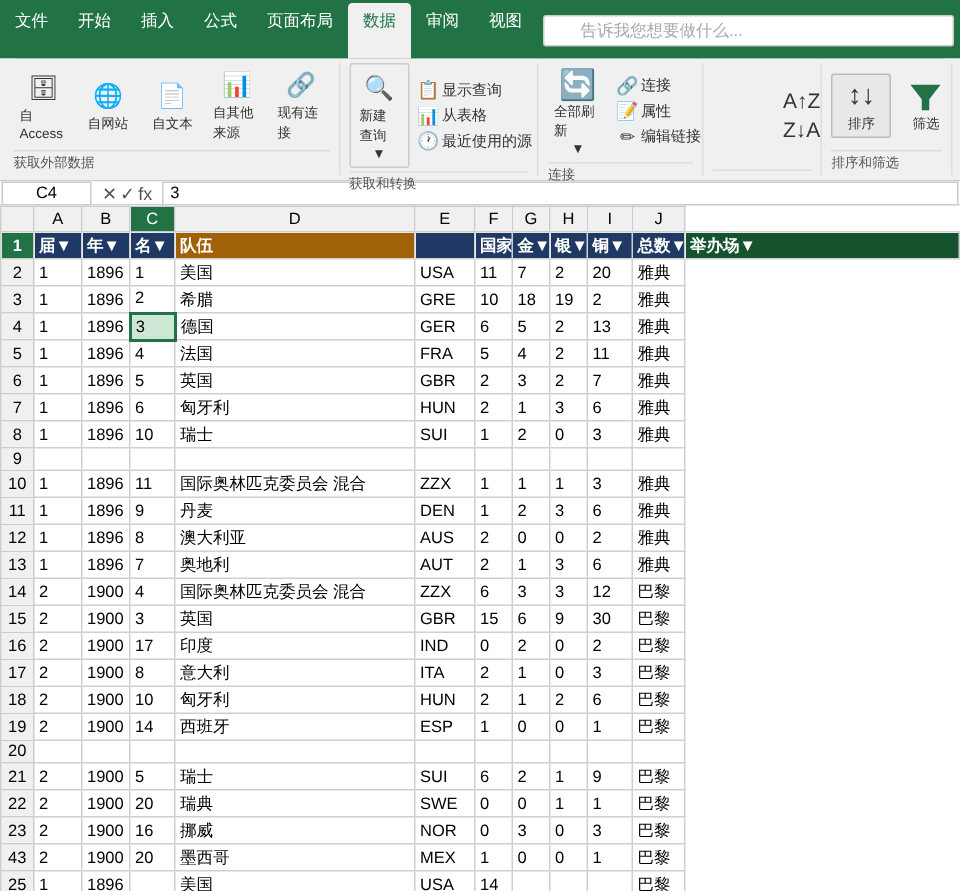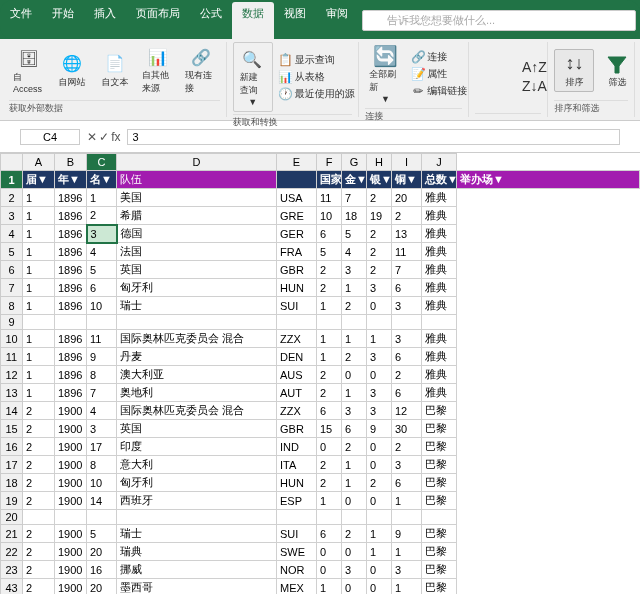--- a/index.html
+++ b/index.html
@@ -17,21 +17,21 @@
     .ribbon-group-label { font-size: 9px; color: #555; text-align: left; margin-top: 2px; border-top: 1px solid #ddd; padding-top: 1px; }
 
     .ribbon-btn { display: flex; flex-direction: column; align-items: center; justify-content: center; cursor: pointer; padding: 2px 4px; border-radius: 2px; min-width: 40px; font-size: 9px; color: #333; }
     .ribbon-btn .icon { width: 24px; height: 24px; display: flex; align-items: center; justify-content: center; font-size: 16px; }
     .ribbon-btn-sm { display: flex; align-items: center; gap: 2px; cursor: pointer; padding: 1px 3px; border-radius: 2px; font-size: 10px; color: #333; white-space: nowrap; }
     .ribbon-btn-sm .icon-sm { width: 14px; height: 14px; display: flex; align-items: center; justify-content: center; font-size: 12px; }
 
     .ribbon-group-v { display: flex; flex-direction: column; gap: 1px; justify-content: center; }
 
     
-    .formula-bar { display: flex; align-items: center; background: white; border-bottom: 1px solid #ccc; height: 32px; padding: 0 20px; gap: 3px; }
+    .formula-bar { display: flex; align-items: center; background: white; border-bottom: 1px solid #ccc; height: 16px; padding: 0 1px; gap: 3px; }
     .cell-ref { width: 60px; border: 1px solid #ccc; padding: 1px 4px; font-size: 11px; text-align: center; }
     .formula-icons { display: flex; gap: 2px; padding: 0 4px; color: #555; font-size: 12px; cursor: pointer; }
     .formula-input { flex: 1; border: 1px solid #ccc; padding: 1px 4px; font-size: 11px; }
 
     
     .spreadsheet { overflow: auto; height: calc(594px - 104px - 22px); background: white; }
     table { border-collapse: collapse; width: 100%; table-layout: fixed; }
     .col-header-row th { background: #f0f0f0; border: 1px solid #ccc; text-align: center; font-weight: normal; font-size: 11px; padding: 2px 2px; position: sticky; top: 0; z-index: 10; white-space: nowrap; overflow: hidden; }
     .col-header-row th.selected-col { background: #217346; color: white; }
     td, th { border: 1px solid #d0d0d0; font-size: 11px; padding: 1px 3px; white-space: nowrap; overflow: hidden; }
@@ -55,25 +55,25 @@
     .help-box { flex: 1; display: flex; align-items: center; border: 1px solid #ccc; margin: 8px 4px; padding: 2px 24px; border-radius: 2px; background: white; font-size: 11px; color: #aaa; cursor: text; }
   </style>
 </head>
 <body>
 
 <div class="ribbon">
   <div class="ribbon-tabs">
     <div class="ribbon-tab">文件</div>
     <div class="ribbon-tab">开始</div>
     <div class="ribbon-tab">插入</div>
+    <div class="ribbon-tab">公式</div>
     <div class="ribbon-tab">页面布局</div>
-    <div class="ribbon-tab">公式</div>
     <div class="ribbon-tab active">数据</div>
+    <div class="ribbon-tab">审阅</div>
     <div class="ribbon-tab">视图</div>
-    <div class="ribbon-tab">审阅</div>
     <div class="help-box">告诉我您想要做什么...</div>
   </div>
 </div>
 
 <div class="ribbon-body">
 
   <div class="ribbon-group">
     <div class="ribbon-group-content">
       <div class="ribbon-btn">
         <div class="icon">🗄</div>
@@ -217,28 +217,28 @@
         <th>I</th>
         <th>J</th>
       </tr>
     </thead>
     <tbody id="table-body">
     <tr class="header-row">
           <td class="row-num">1</td>
           <td style="color: white; background: rgb(31, 56, 100); font-weight: bold;">届▼</td>
           <td style="color: white; background: rgb(31, 56, 100); font-weight: bold;">年▼</td>
           <td style="color: white; background: rgb(31, 56, 100); font-weight: bold;">名▼</td>
-          <td style="color: white; background: #a21caf; font-weight: normal;">队伍</td>
+          <td style="color: white; background: #a16207; font-weight: bold;">队伍</td>
           <td style="color: white; background: rgb(31, 56, 100); font-weight: bold;"></td>
           <td style="color: white; background: rgb(31, 56, 100); font-weight: bold;">国家代▼</td>
           <td style="color: white; background: rgb(31, 56, 100); font-weight: bold;">金▼</td>
           <td style="color: white; background: rgb(31, 56, 100); font-weight: bold;">银▼</td>
           <td style="color: white; background: rgb(31, 56, 100); font-weight: bold;">铜▼</td>
           <td style="color: white; background: rgb(31, 56, 100); font-weight: bold;">总数▼</td>
-          <td style="color: white; background: #a21caf; font-weight: bold;">举办场▼</td>
+          <td style="color: white; background: #14532d; font-weight: bold;">举办场▼</td>
         </tr>
         <tr>
           <td class="row-num">2</td>
           <td>1</td>
           <td>1896</td>
           <td>1</td>
           <td>美国</td>
           <td>USA</td>
           <td>11</td>
           <td>7</td>

